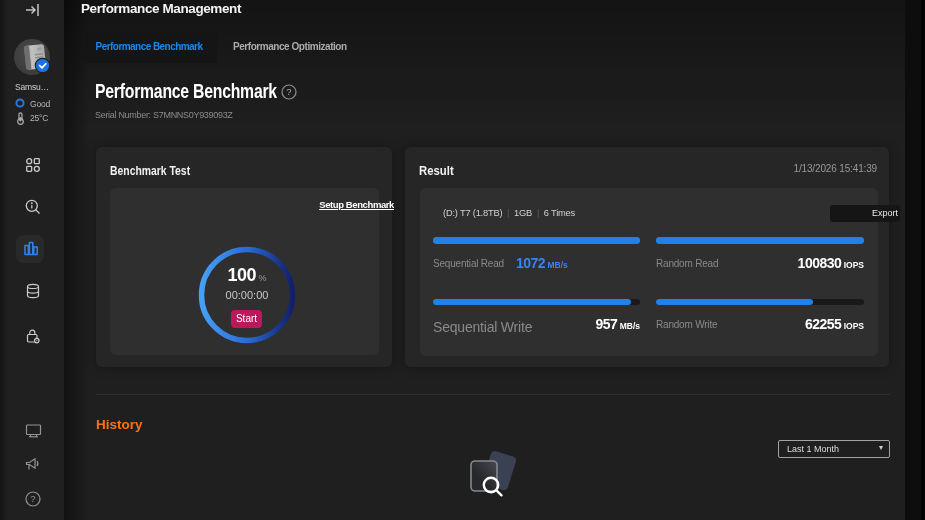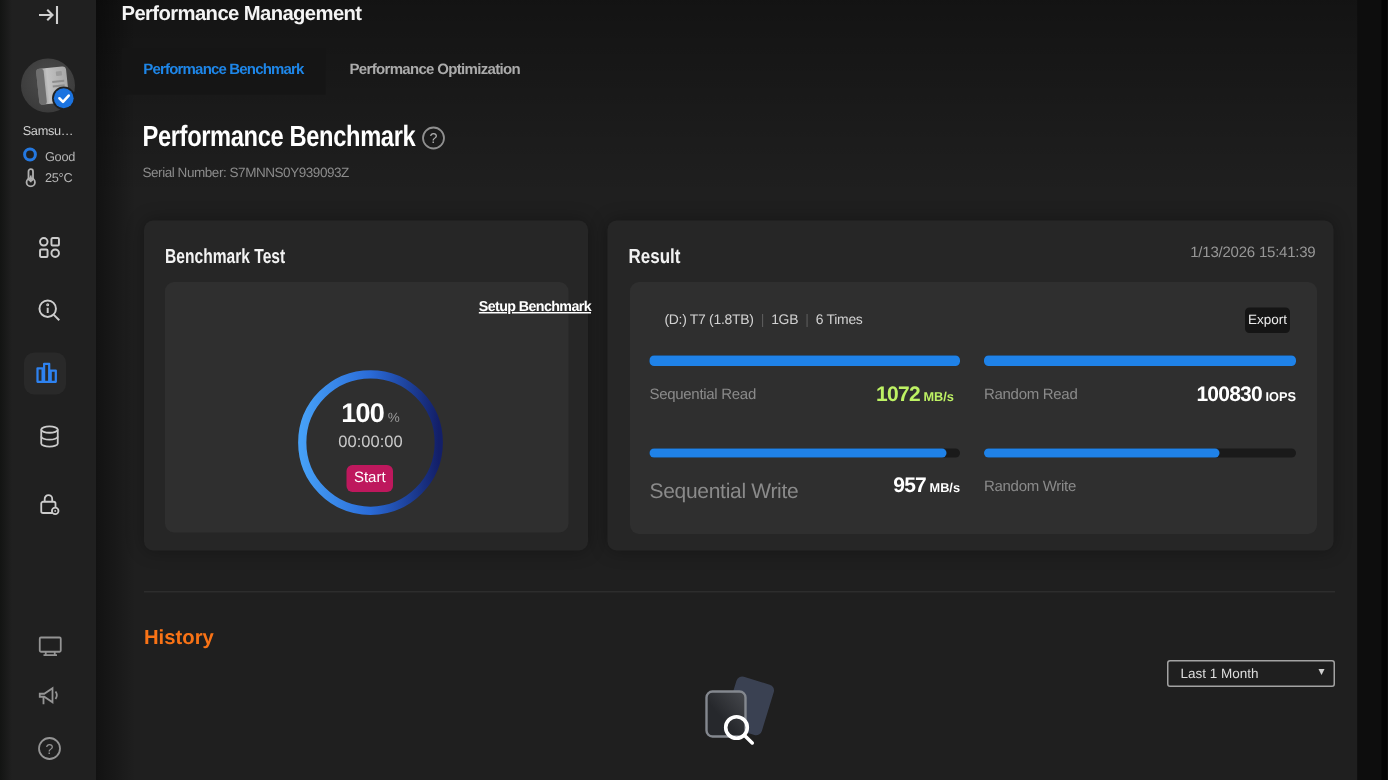--- a/index.html
+++ b/index.html
@@ -50,40 +50,41 @@
   </div>
   <div class="abs" style="left:193px;top:289px;width:108px;text-align:center;font-size:11px;color:#c8c8c8;letter-spacing:0;">00:00:00</div>
   <div class="abs" style="left:231px;top:309.5px;width:31px;height:18px;background:#be185d;border-radius:4px;text-align:center;line-height:18px;font-size:10px;color:#fff;">Start</div>
 
   <div class="abs" style="left:405px;top:147px;width:484px;height:220px;background:#262626;border-radius:6px;box-shadow:0 0 12px rgba(0,0,0,0.30);"></div>
   <div class="abs" style="left:419px;top:163px;font-size:13.5px;font-weight:bold;color:#f2f2f2;transform:scaleX(0.84);transform-origin:left top;">Result</div>
   <div class="abs" style="left:697px;top:163px;width:180px;text-align:right;font-size:10px;letter-spacing:-0.15px;color:#979797;">1/13/2026 15:41:39</div>
   <div class="abs" style="left:420px;top:188px;width:458px;height:168px;background:#2f2f2f;border-radius:6px;"></div>
 
   <div class="abs" style="left:433px;top:208px;font-size:9.3px;letter-spacing:-0.2px;color:#d2d2d2;padding-left:10px;">(D:) T7 (1.8TB)<span style="color:#5a5a5a;">&nbsp;&nbsp;|&nbsp;&nbsp;</span>1GB<span style="color:#5a5a5a;">&nbsp;&nbsp;|&nbsp;&nbsp;</span>6 Times</div>
-  <div class="abs" style="left:830px;top:205px;width:30px;height:17px;background:#151515;border-radius:3px;text-align:center;line-height:17px;font-size:9px;color:#ececec;">Export</div>
+  <div class="abs" style="left:830px;top:205px;width:30px;height:17px;background:#151515;border-radius:3px;text-align:center;line-height:17px;font-size:9px;color:#ececec;padding-left:40px;">Export</div>
 
   <div class="abs" style="left:433px;top:237px;width:207px;height:6.5px;background:#1a1a1a;border-radius:3px;"></div>
   <div class="abs" style="left:433px;top:237px;width:207px;height:6.5px;background:#1f82e8;border-radius:3px;"></div>
   <div class="abs" style="left:656px;top:237px;width:208px;height:6.5px;background:#1a1a1a;border-radius:3px;"></div>
   <div class="abs" style="left:656px;top:237px;width:208px;height:6.5px;background:#1f82e8;border-radius:3px;"></div>
 
   <div class="abs" style="left:433px;top:257.5px;font-size:10px;letter-spacing:-0.2px;color:#8a8a8a;">Sequential Read</div>
-  <div class="abs" style="left:560px;top:253.5px;width:100px;text-align:center;color:#bef264;"><span style="font-size:14px;font-weight:bold;letter-spacing:-0.5px;">1072</span><span style="font-size:8.5px;font-weight:bold;"> MB/s</span></div>
+  <div class="abs" style="left:516px;top:253.5px;width:100px;text-align:left;color:#3b82f6;"><span style="font-size:14px;font-weight:bold;letter-spacing:-0.5px;">1072</span><span style="font-size:8.5px;font-weight:bold;"> MB/s</span></div>
   <div class="abs" style="left:656px;top:257.5px;font-size:10px;letter-spacing:-0.2px;color:#8a8a8a;">Random Read</div>
   <div class="abs" style="left:744px;top:253.5px;width:120px;text-align:right;color:#fff;"><span style="font-size:14px;font-weight:bold;letter-spacing:-0.5px;">100830</span><span style="font-size:8.5px;font-weight:bold;"> IOPS</span></div>
 
   <div class="abs" style="left:433px;top:298.5px;width:207px;height:6.5px;background:#1a1a1a;border-radius:3px;"></div>
   <div class="abs" style="left:433px;top:298.5px;width:198px;height:6.5px;background:#1f82e8;border-radius:3px;"></div>
   <div class="abs" style="left:656px;top:298.5px;width:208px;height:6.5px;background:#1a1a1a;border-radius:3px;"></div>
   <div class="abs" style="left:656px;top:298.5px;width:157px;height:6.5px;background:#1f82e8;border-radius:3px;"></div>
 
   <div class="abs" style="left:433px;top:319px;font-size:14px;letter-spacing:-0.2px;color:#8a8a8a;">Sequential Write</div>
   <div class="abs" style="left:540px;top:315px;width:100px;text-align:right;color:#fff;"><span style="font-size:14px;font-weight:bold;letter-spacing:-0.5px;">957</span><span style="font-size:8.5px;font-weight:bold;"> MB/s</span></div>
   <div class="abs" style="left:656px;top:319px;font-size:10px;letter-spacing:-0.2px;color:#8a8a8a;">Random Write</div>
+  <div class="abs" style="left:744px;top:315px;width:120px;text-align:right;color:#fff;"><span style="font-size:14px;font-weight:bold;letter-spacing:-0.5px;">62255</span><span style="font-size:8.5px;font-weight:bold;"> IOPS</span></div>
 
   <div class="abs" style="left:96px;top:394px;width:794px;height:1px;background:#2d2d2d;"></div>
   <div class="abs" style="left:96px;top:417px;font-size:13.5px;font-weight:bold;color:#f97316;">History</div>
   <div class="abs" style="left:778px;top:440px;width:110px;height:16px;border:1px solid #a3a3a3;border-radius:2px;">
     <span style="position:absolute;left:8px;top:3px;font-size:9px;color:#dedede;">Last 1 Month</span>
     <span style="position:absolute;right:6px;top:2px;font-size:8px;color:#cfcfcf;">▾</span>
   </div>
 
   <svg class="abs" style="left:462px;top:445px;" width="64" height="58" viewBox="0 0 64 58">
     <g transform="translate(-3,2) rotate(17 40 25)">

